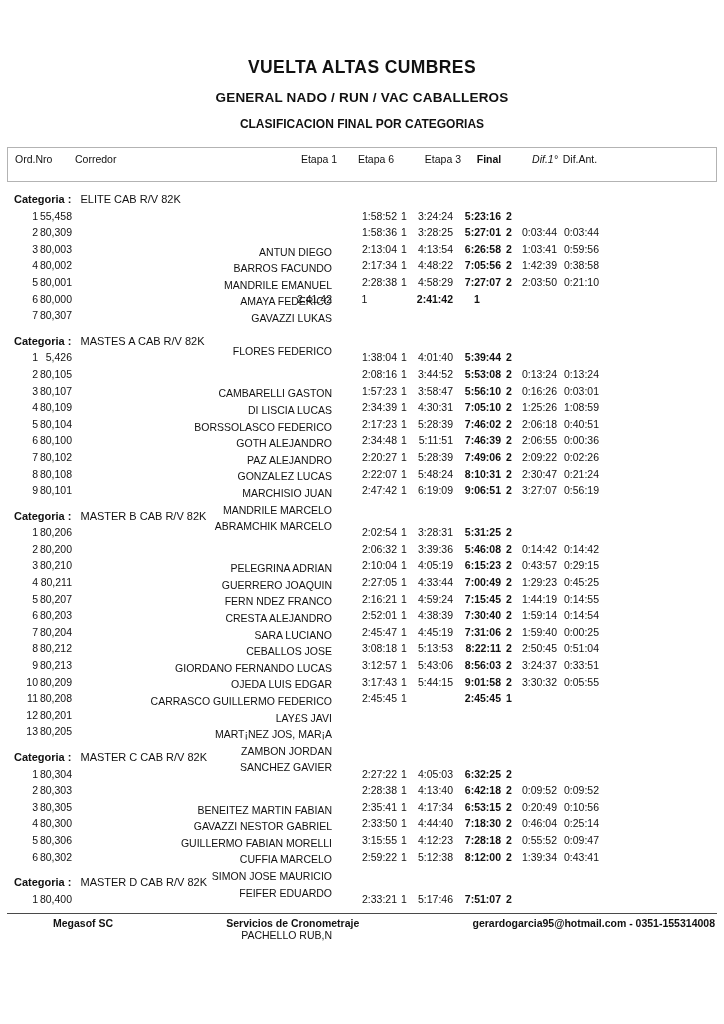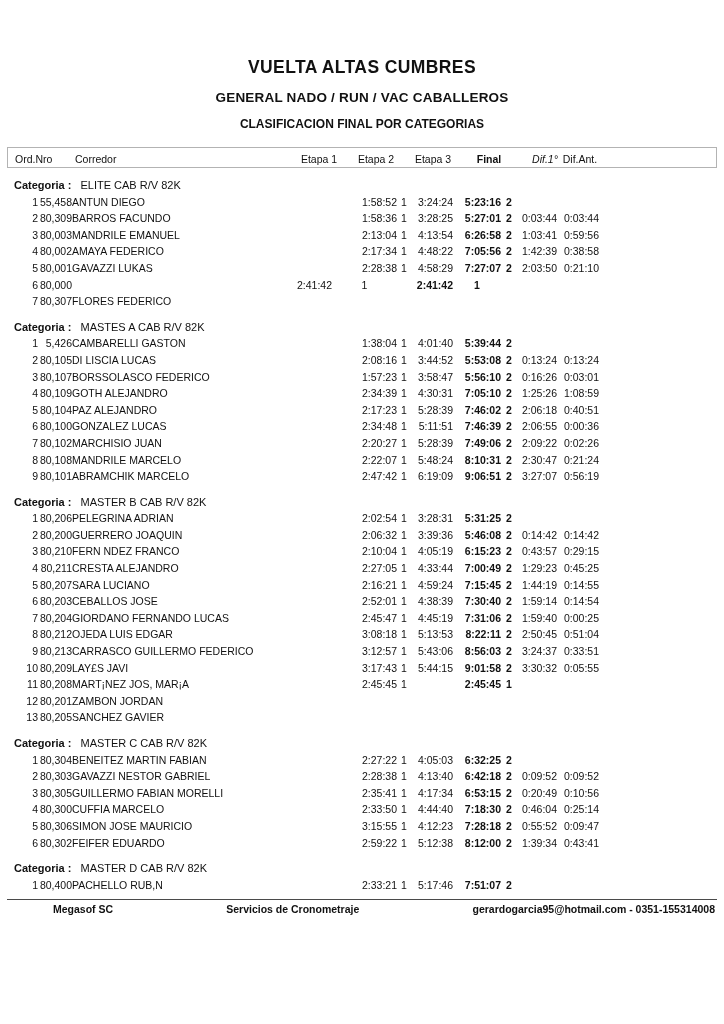--- a/index.html
+++ b/index.html
@@ -10,66 +10,66 @@
     color:#111; -webkit-font-smoothing:antialiased;
   }
   .page { position:relative; width:724px; height:1024px; background:#fff; }
 
   
   .title-main   { margin-top:57px; text-align:center; font-size:17.5px; line-height:20px; font-weight:700; letter-spacing:.4px; }
   .title-sub    { margin-top:13px; text-align:center; font-size:13.5px; line-height:16px; font-weight:700; letter-spacing:.2px; }
   .title-head   { margin-top:11px; text-align:center; font-size:12px;   line-height:14px; font-weight:700; }
 
   
-  .hbox { position:relative; margin:16px 7px 0; height:21px; border:1px solid #b3b3b3; font-size:10.5px; }
+  .hbox { position:relative; margin:16px 7px 0; height:35px; border:1px solid #b3b3b3; font-size:10.5px; }
   .hbox span { position:absolute; top:4px; line-height:14px; white-space:nowrap; }
   .h-ord  { left:7px; }
   .h-corr { left:67px; }
   .h-e1 { left:283px; width:56px; text-align:center; }
   .h-e2 { left:340px; width:56px; text-align:center; }
-  .h-e3 { left:397px; width:56px; text-align:center; }
+  .h-e3 { left:397px; width:56px; text-align:right; }
   .h-fi { left:456px; width:50px; text-align:center; font-weight:700; }
   .h-d1 { left:512px; width:50px; text-align:center;font-style:italic; }
   .h-d2 { left:544px; width:56px; text-align:center; }
 
   
   .category { margin-top:9px; }
   .cat-label { padding-left:14px; height:16.6px; line-height:16.6px; font-size:11px; white-space:nowrap; }
   .cat-label .prefix { font-weight:700; }
   .cat-label .cname  { margin-left:9px; }
 
   .row {
     display:grid;
     grid-template-columns:30px 34px 260px 65px 14px 42px 48px 16px 40px 42px;
     padding-left:8px; height:16.6px; line-height:16.6px; font-size:10.5px;
   }
   .c { white-space:nowrap; overflow:visible; }
   .ord,.bib,.e2,.e3,.fin,.d1,.d2 { text-align:right; }
   .m1,.m2 { text-align:center; }
-  .name { text-align:left; padding-left:0; }
+  .name { text-align:right; padding-left:0;margin-top:36px; }
   .fin,.m2 { font-weight:700; }
 
   
   .footer-rule { margin:6px 7px 0; border-top:1.5px solid #4a4a4a; }
   .footer-row { margin:2px 9px 0; display:flex; justify-content:space-between; font-size:10.5px; font-weight:700; line-height:15px;padding-left:44px; }
 </style>
 </head>
 <body>
 
 <div class="page">
 
   <div class="title-main">VUELTA ALTAS CUMBRES</div>
   <div class="title-sub">GENERAL NADO / RUN / VAC CABALLEROS</div>
   <div class="title-head">CLASIFICACION FINAL POR CATEGORIAS</div>
 
   <div class="hbox">
     <span class="h-ord">Ord.Nro</span>
     <span class="h-corr">Corredor</span>
     <span class="h-e1">Etapa 1</span>
-    <span class="h-e2">Etapa 2</span>
+    <span class="h-e2">Etapa 6</span>
     <span class="h-e3">Etapa 3</span>
     <span class="h-fi">Final</span>
     <span class="h-d1">Dif.1°</span>
     <span class="h-d2">Dif.Ant.</span>
   </div>
 
   <div id="categories-root">
   <section class="category">
     <div class="cat-label">
       <span class="prefix">Categoria :</span><span class="cname">ELITE CAB R/V 82K</span>

